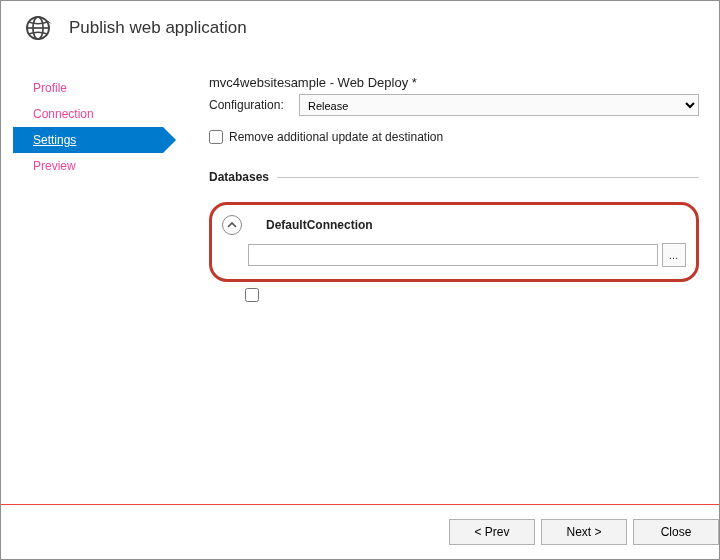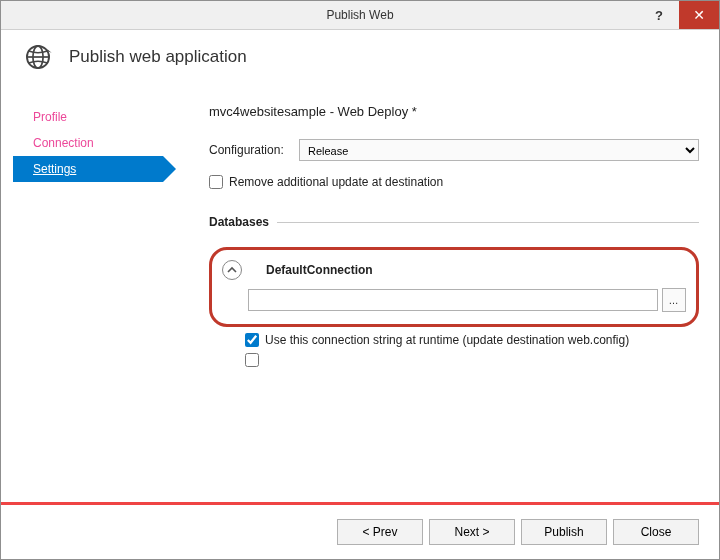--- a/index.html
+++ b/index.html
@@ -123,21 +123,21 @@
     min-width: 0;
   }
   .page-name {
     font-weight: normal;
     font-size: 13px;
   }
 
   .form-row {
     display: flex;
     align-items: center;
-    margin-top: 20px;
+    margin-top: 4px;
   }
   .form-row label.lbl {
     width: 90px;
     font-size: 12px;
   }
   .form-row select {
     flex: 1;
     height: 22px;
     font-size: 11px;
     border: 1px solid #b5b5b5;
@@ -227,48 +227,41 @@
     background: #fafafa;
     font-size: 10px;
     letter-spacing: 1px;
     display: flex;
     align-items: center;
     justify-content: center;
     cursor: pointer;
   }
 
   .footer {
-    border-top: 3px solid #ef4444;
-    padding: 14px 20px;
+    border-top: 1px solid #ef4444;
+    padding: 14px 0;
     display: flex;
     justify-content: flex-end;
     gap: 6px;
   }
   .footer button {
     min-width: 86px;
     height: 26px;
     border: 1px solid #b0b0b0;
     background: #f3f3f3;
     font-size: 12px;
     cursor: pointer;
     font-family: inherit;
   }
 </style>
 </head>
 <body>
 
 <div class="window">
 
-  <div class="titlebar">
-    <div class="title">Publish Web</div>
-    <div class="controls">
-      <div class="ctrl help">?</div>
-      <div class="ctrl close">✕</div>
-    </div>
-  </div>
 
   <div class="header">
     <span class="globe">
       <svg viewBox="0 0 40 40" width="34" height="34">
         <circle cx="20" cy="20" r="13" fill="none" stroke="#444" stroke-width="2.2"></circle>
         <ellipse cx="20" cy="20" rx="6" ry="13" fill="none" stroke="#444" stroke-width="2"></ellipse>
         <line x1="7" y1="20" x2="33" y2="20" stroke="#444" stroke-width="2"></line>
         <path d="M 9 13 Q 20 17 31 13" fill="none" stroke="#444" stroke-width="1.8"></path>
         <path d="M 9 27 Q 20 23 31 27" fill="none" stroke="#444" stroke-width="1.8"></path>
         <path d="M 31 11 L 36 15 L 31 13 L 33 18 Z" fill="#444"></path>
@@ -276,20 +269,21 @@
     </span>
     <div class="subtitle">Publish web application</div>
   </div>
 
   <div class="body">
 
     <div class="sidebar">
       <div class="sidebar-item">Profile</div>
       <div class="sidebar-item">Connection</div>
       <div class="sidebar-item active">Settings</div>
+      <div class="sidebar-item">Preview</div>
     </div>
 
     <div class="content">
 
       <div class="page-name">mvc4websitesample - Web Deploy *</div>
 
       <div class="form-row">
         <label class="lbl">Configuration:</label>
         <select>
           <option>Release</option>
@@ -314,32 +308,27 @@
             </svg>
           </div>
           <div class="db-name">DefaultConnection</div>
         </div>
         <div class="conn-row">
           <input type="text" value="" style="">
           <div class="browse-btn">…</div>
         </div>
       </div>
 
-      <div class="check-row sub">
-        <input type="checkbox" checked="" style="">
-        <span>Use this connection string at runtime (update destination web.config)</span>
-      </div>
 
       <div class="check-row sub">
         <input type="checkbox" style="">
       </div>
 
     </div>
   </div>
 
   <div class="footer">
     <button>&lt; Prev</button>
     <button>Next &gt;</button>
-    <button>Publish</button>
     <button>Close</button>
   </div>
 
 </div>
 
 </body></html>

